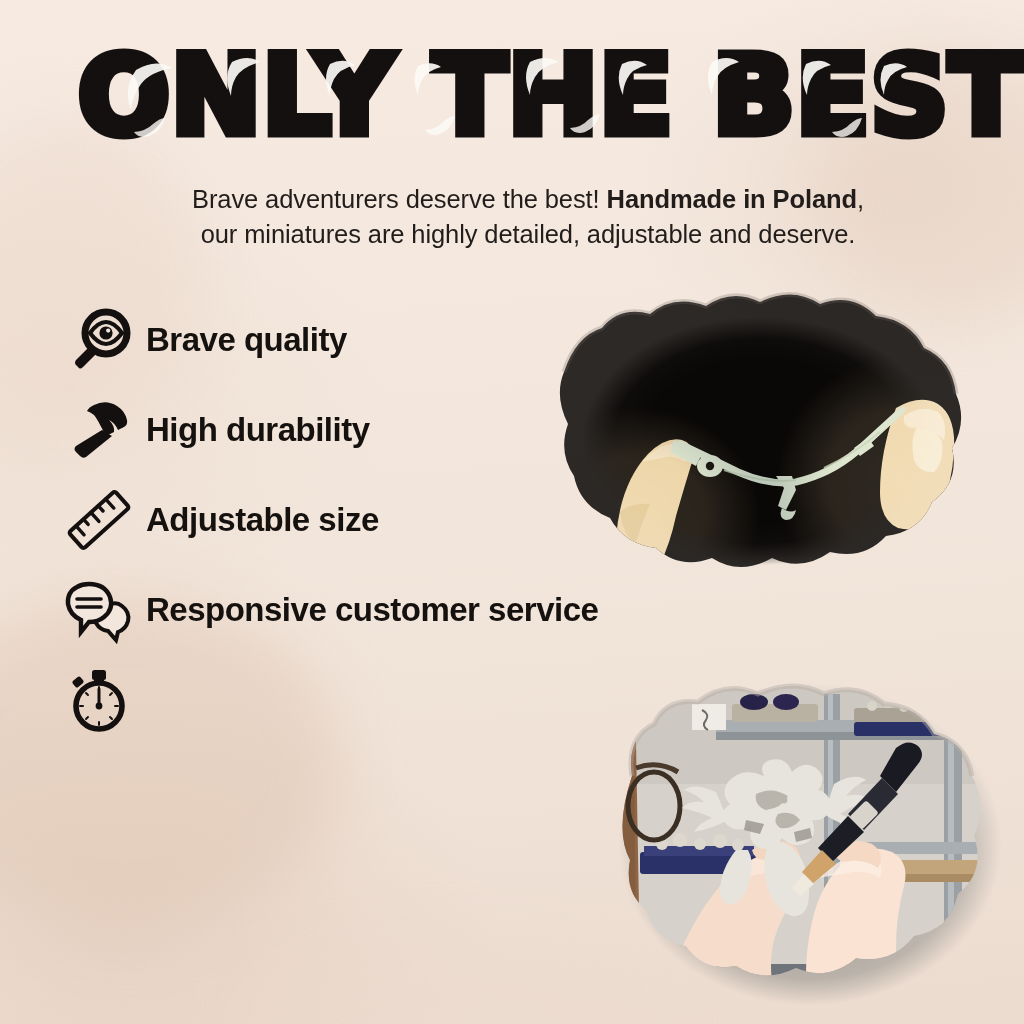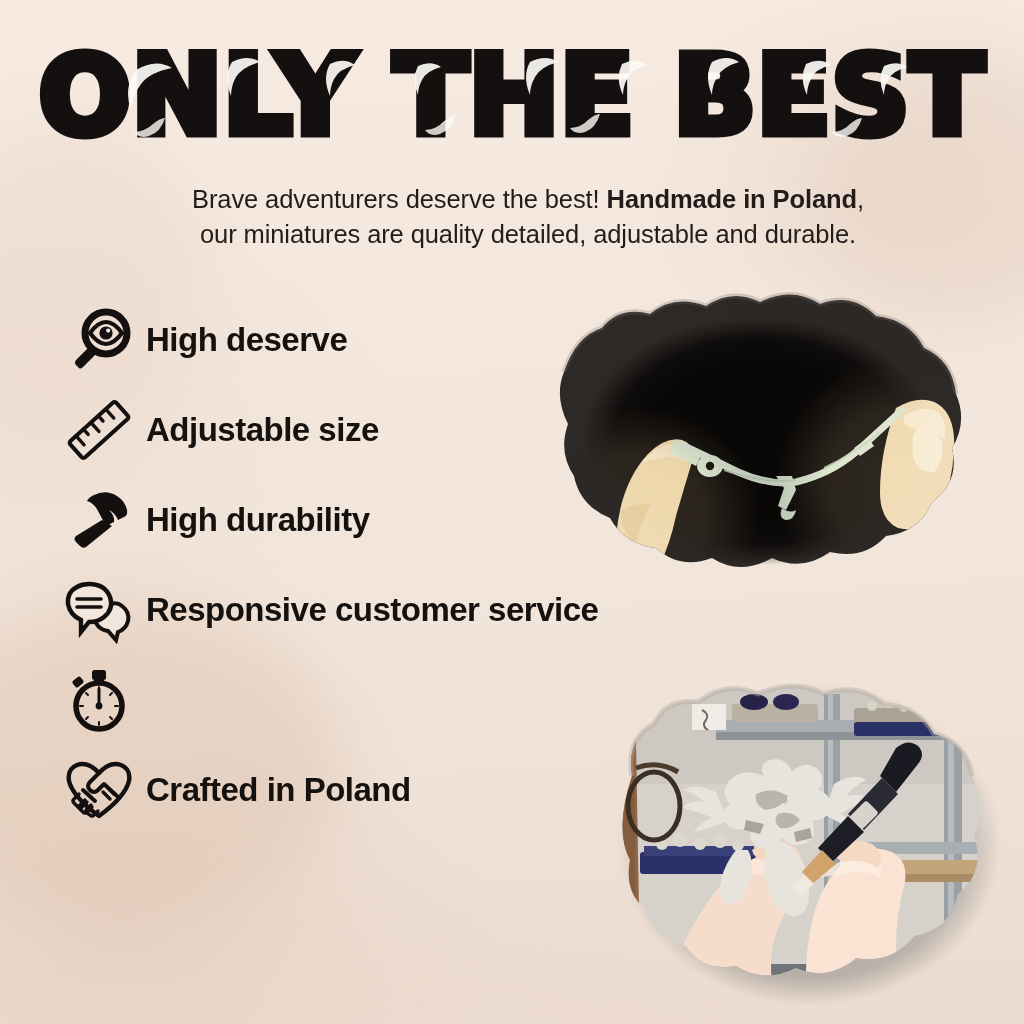--- a/index.html
+++ b/index.html
@@ -25,21 +25,21 @@
   
   .wash { position:absolute; border-radius:50%; filter:blur(30px); pointer-events:none; }
   .w1 { left:-90px; top:600px; width:430px; height:330px; background:rgba(223,197,177,.50); }
   .w2 { left:-60px; top:120px; width:260px; height:300px; background:rgba(235,216,202,.45); }
   .w3 { right:-70px; top:60px;  width:280px; height:260px; background:rgba(230,208,192,.38); }
   .w4 { left:250px; top:940px;  width:420px; height:180px; background:rgba(235,218,205,.40); }
 
   
   #headline {
     position:absolute; left:0; top:44px; width:1024px;
-    text-align:center;
+    text-align:right;
     font-family:"DejaVu Sans", sans-serif;
     font-weight:bold;
     font-size:108px;
     line-height:104px;
     letter-spacing:1px;
     color:#14100f;
     -webkit-text-stroke:9px #14100f;
     paint-order:stroke fill;
     white-space:nowrap;
   }
@@ -148,65 +148,65 @@
         <path d="M455 72 q-4 14 -15 18 q-10 3 -15 -4 q12 -1 18 -8 q7 -6 12 -6z"></path>
         <path d="M600 70 q-4 14 -15 18 q-10 3 -15 -4 q12 -1 18 -8 q7 -6 12 -6z"></path>
         <path d="M862 74 q-4 14 -15 18 q-10 3 -15 -4 q12 -1 18 -8 q7 -6 12 -6z"></path>
       </g>
     </svg>
   </div>
 
   <div id="subtitle">
     <span><span>Brave adventurers deserve the best!</span>
       <b>Handmade in Poland</b><span>,</span></span><br>
-    <span>our miniatures are quality detailed, adjustable and durable.</span>
+    <span>our miniatures are highly detailed, adjustable and deserve.</span>
   </div>
 
   <div id="features">
 
     <div class="feature">
       <span class="ico">
         <svg width="66" height="62" viewBox="0 0 66 62">
           <path d="M12 58 L10 56 Q8 54 10 51 L24 37 L31 44 L17 58 Q14 61 12 58Z" fill="#14100f"></path>
           <circle cx="40" cy="24" r="21" fill="none" stroke="#14100f" stroke-width="7"></circle>
           <path d="M24 24 Q32 13 40 13 Q48 13 56 24 Q48 35 40 35 Q32 35 24 24Z" fill="none" stroke="#14100f" stroke-width="4.2"></path>
           <circle cx="40" cy="24" r="6.6" fill="#14100f"></circle>
           <circle cx="42.2" cy="21.6" r="2.1" fill="#f3e7dd"></circle>
         </svg>
       </span>
-      <span class="txt">High deserve</span>
+      <span class="txt">Brave quality</span>
+    </div>
+
+    <div class="feature">
+      <span class="ico">
+        <svg width="68" height="62" viewBox="0 0 68 62">
+          <path d="M29 6 Q41 0 52 7 Q60 12 62 21 Q63 26 59 28 L53 31 Q50 24 44 21
+                   Q50 27 49 33 L41 37 L33 22 Q29 14 22 12 Q24 8 29 6Z" fill="#14100f"></path>
+          <path d="M37 31 L47 37 L21 58 Q18 60 15 57 L11 53 Q8 50 11 47 Z" fill="#14100f"></path>
+        </svg>
+      </span>
+      <span class="txt">High durability</span>
     </div>
 
     <div class="feature">
       <span class="ico">
         <svg width="66" height="62" viewBox="0 0 66 62">
           <g transform="rotate(-42 33 31)">
             <rect x="2" y="20" width="62" height="22" rx="2.5" fill="none" stroke="#14100f" stroke-width="4"></rect>
             <g stroke="#14100f" stroke-width="3.4" stroke-linecap="round">
               <line x1="12" y1="20" x2="12" y2="32"></line>
               <line x1="22" y1="20" x2="22" y2="27"></line>
               <line x1="32" y1="20" x2="32" y2="32"></line>
               <line x1="42" y1="20" x2="42" y2="27"></line>
               <line x1="52" y1="20" x2="52" y2="32"></line>
             </g>
           </g>
         </svg>
       </span>
       <span class="txt">Adjustable size</span>
-    </div>
-
-    <div class="feature">
-      <span class="ico">
-        <svg width="68" height="62" viewBox="0 0 68 62">
-          <path d="M29 6 Q41 0 52 7 Q60 12 62 21 Q63 26 59 28 L53 31 Q50 24 44 21
-                   Q50 27 49 33 L41 37 L33 22 Q29 14 22 12 Q24 8 29 6Z" fill="#14100f"></path>
-          <path d="M37 31 L47 37 L21 58 Q18 60 15 57 L11 53 Q8 50 11 47 Z" fill="#14100f"></path>
-        </svg>
-      </span>
-      <span class="txt">High durability</span>
     </div>
 
     <div class="feature">
       <span class="ico">
         <svg width="70" height="62" viewBox="0 0 70 62">
           <path d="M45 26 Q52 22 58 27 Q66 33 64 42 Q62 50 54 53 L52 61 L44 52
                    Q36 51 32 44 Q29 37 34 31Z" fill="#f3e7dd" stroke="#14100f" stroke-width="4"></path>
           <path d="M25 5 Q41 5 46 18 Q50 30 40 38 Q34 43 25 43 L17 53 L17 41
                    Q6 36 4 25 Q3 13 13 8 Q18 5 25 5Z" fill="#f3e7dd" stroke="#14100f" stroke-width="4.4"></path>
           <line x1="13" y1="20" x2="37" y2="20" stroke="#14100f" stroke-width="3.6" stroke-linecap="round"></line>
@@ -232,38 +232,20 @@
             <line x1="44" y1="49" x2="46" y2="51"></line>
             <line x1="20" y1="51" x2="22" y2="49"></line>
             <line x1="44" y1="27" x2="46" y2="25"></line>
           </g>
           <line x1="33" y1="38" x2="33" y2="21" stroke="#14100f" stroke-width="3" stroke-linecap="round"></line>
           <circle cx="33" cy="38" r="3.4" fill="#14100f"></circle>
         </svg>
       </span>
     </div>
 
-    <div class="feature">
-      <span class="ico">
-        <svg width="68" height="62" viewBox="0 0 68 62">
-          <path d="M34 57 Q8 38 4 22 Q2 10 12 6 Q23 2 34 14 Q45 2 56 6 Q66 10 64 22
-                   Q60 38 34 57Z" fill="none" stroke="#14100f" stroke-width="4.4" stroke-linejoin="round"></path>
-          <path d="M34 14 L25 23 Q21 27 25 31 Q29 35 33 31 L39 25 L52 37" fill="none" stroke="#14100f" stroke-width="4" stroke-linecap="round" stroke-linejoin="round"></path>
-          <path d="M18 31 L30 42" fill="none" stroke="#14100f" stroke-width="4" stroke-linecap="round"></path>
-          <g fill="none" stroke="#14100f" stroke-width="3.4" stroke-linecap="round">
-            <path d="M14 35 L9 40 Q7 42 9 44 L13 48 Q15 50 17 48 L22 43"></path>
-            <path d="M20 41 L15 46 Q13 48 15 50 L18 53 Q20 55 22 53 L27 48"></path>
-            <path d="M26 46 L22 50 Q20 52 22 54 L25 56 Q27 58 29 56 L33 52"></path>
-          </g>
-          <path d="M42 28 L49 35" fill="none" stroke="#14100f" stroke-width="3.4" stroke-linecap="round"></path>
-          <path d="M38 33 L45 40" fill="none" stroke="#14100f" stroke-width="3.4" stroke-linecap="round"></path>
-        </svg>
-      </span>
-      <span class="txt">Crafted in Poland</span>
-    </div>
 
   </div>
 
   <div class="photo" id="photo-top">
     <div class="inner"></div>
     <svg class="grain" viewBox="0 0 472 330">
       <defs>
         <clipPath id="ripClip">
           <path d="M40 96 Q52 60 78 52 Q96 30 126 38 Q150 18 182 30 Q208 12 236 26
                    Q268 10 296 28 Q328 16 352 40 Q386 44 400 72 Q428 84 432 118

